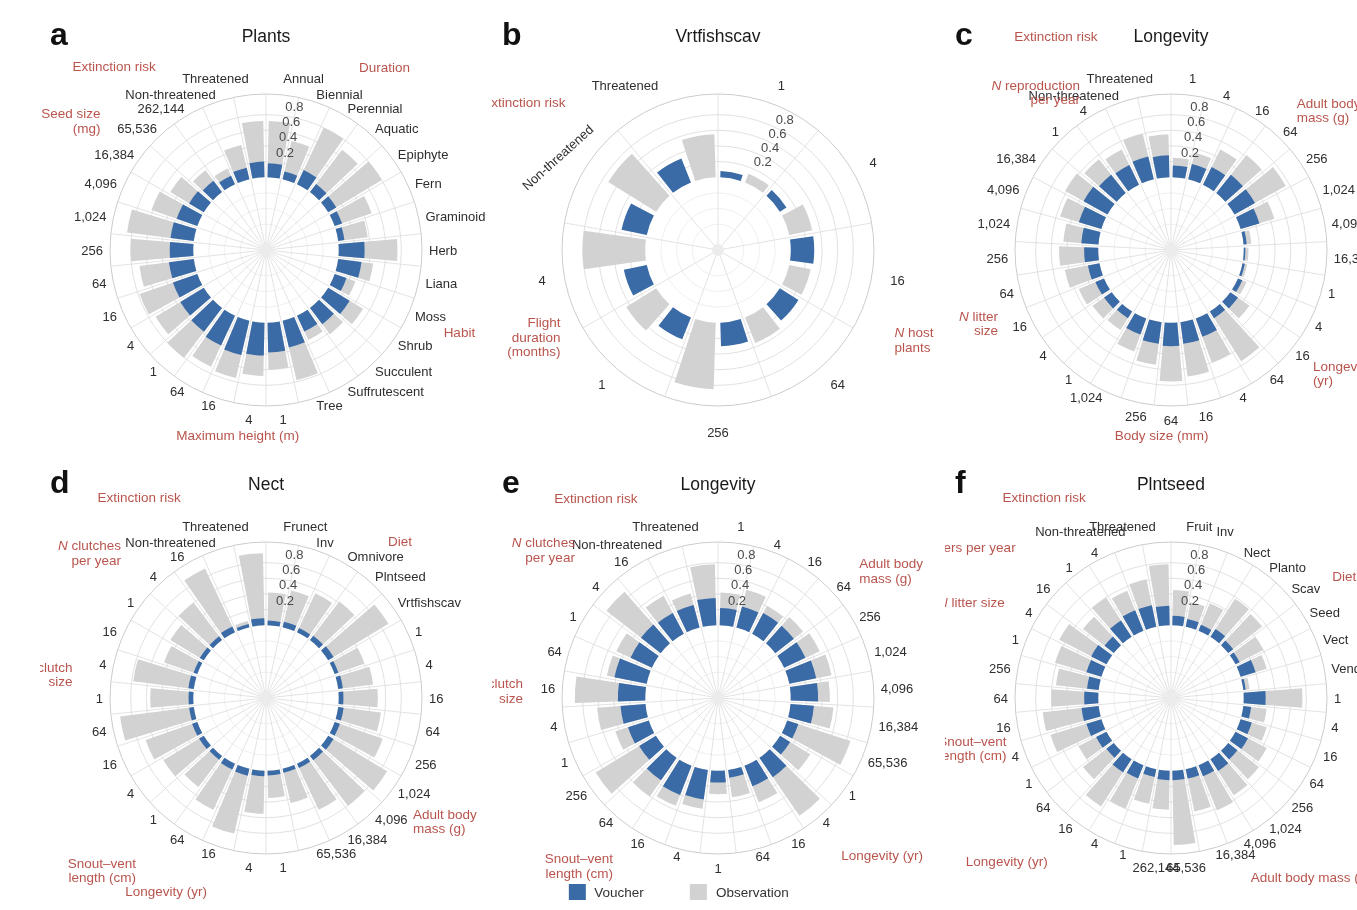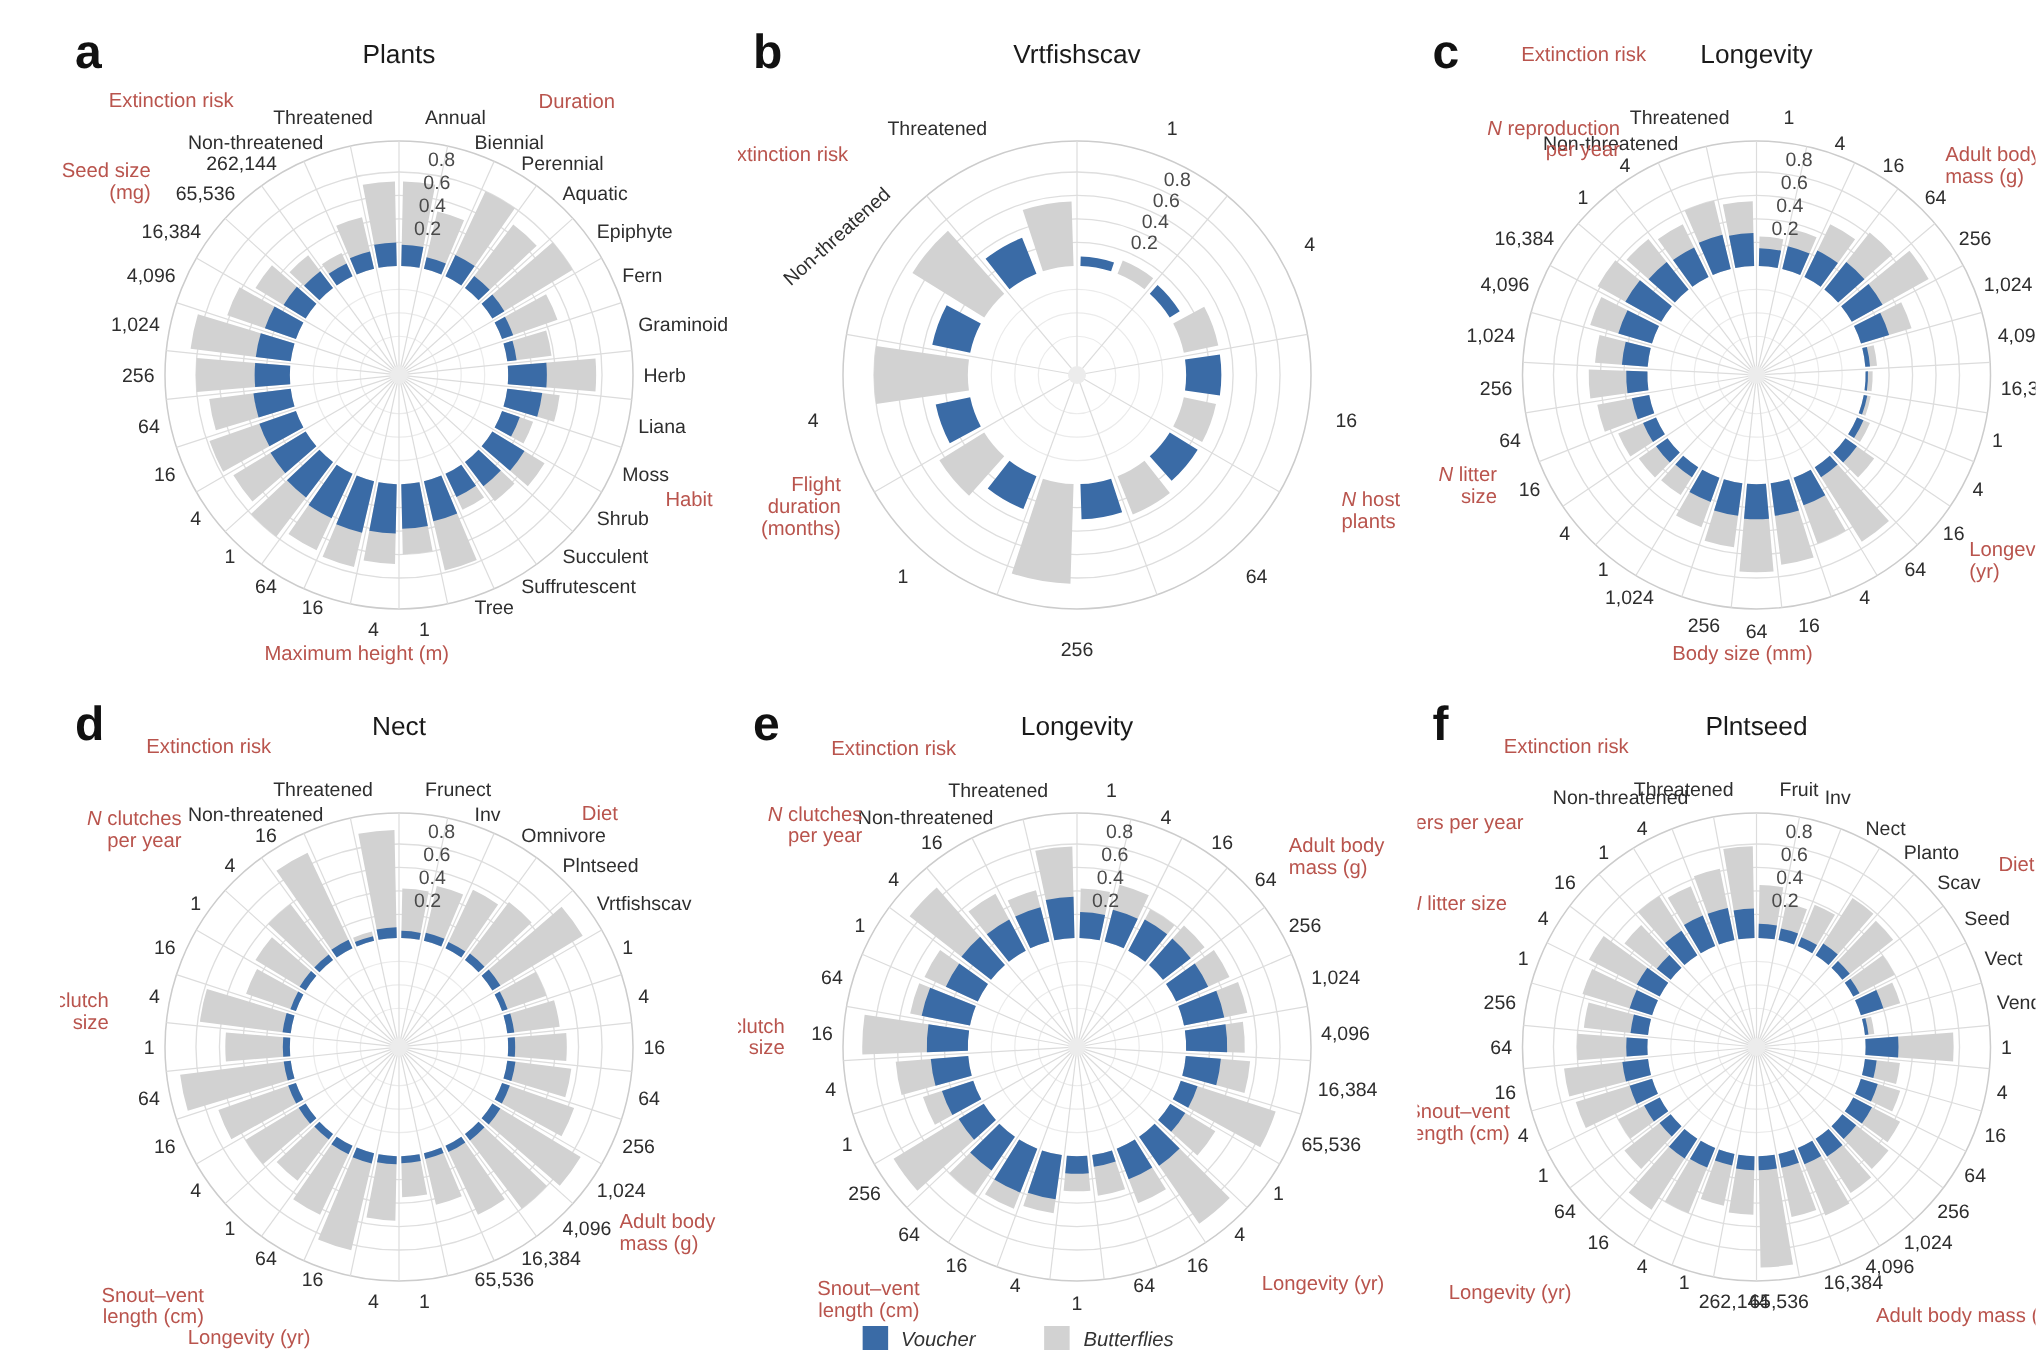--- a/index.html
+++ b/index.html
@@ -8,21 +8,21 @@
   .panel{position:absolute;width:452px;height:448px;}
   .panel-letter{position:absolute;left:10px;top:0px;font-size:32px;font-weight:700;color:#111;}
   .panel-title{position:absolute;left:226px;top:10px;transform:translateX(-50%);
                font-size:17.5px;color:#1a1a1a;white-space:nowrap;}
   .panel svg{display:block;position:absolute;left:0;top:0;}
   svg text{font-family:"Liberation Sans",sans-serif;}
   .cat{font-size:13px;fill:#2e2e2e;}
   .tick{font-size:13px;fill:#4a4a4a;}
   .grp{font-size:13.5px;}
   .legend{position:absolute;left:50%;top:884px;transform:translateX(-50%);
-          display:flex;align-items:center;gap:46px;font-size:13.5px;color:#333;font-style:italic;}
+          display:flex;align-items:center;gap:46px;font-size:13.5px;color:#333;}
   .legend-item{display:flex;align-items:center;gap:9px;}
   .swatch{display:inline-block;width:17px;height:16px;}
 </style>
 </head>
 <body style="background: rgb(255, 255, 255);">
 
 <figure class="panel" style="left:0;top:0">
   <div class="panel-letter">a</div>
   <div class="panel-title">Plants</div>
   <svg width="452" height="448" viewBox="0 0 452 448">
@@ -812,15 +812,15 @@
     </svg>
 </figure>
 
 <div class="legend">
   <span class="legend-item">
     <span class="swatch" style="background: rgb(58, 107, 166);"></span>
     <span>Voucher</span>
   </span>
   <span class="legend-item">
     <span class="swatch" style="background: rgb(210, 210, 210);"></span>
-    <span>Butterflies</span>
+    <span>Observation</span>
   </span>
 </div>
 
 </body></html>

